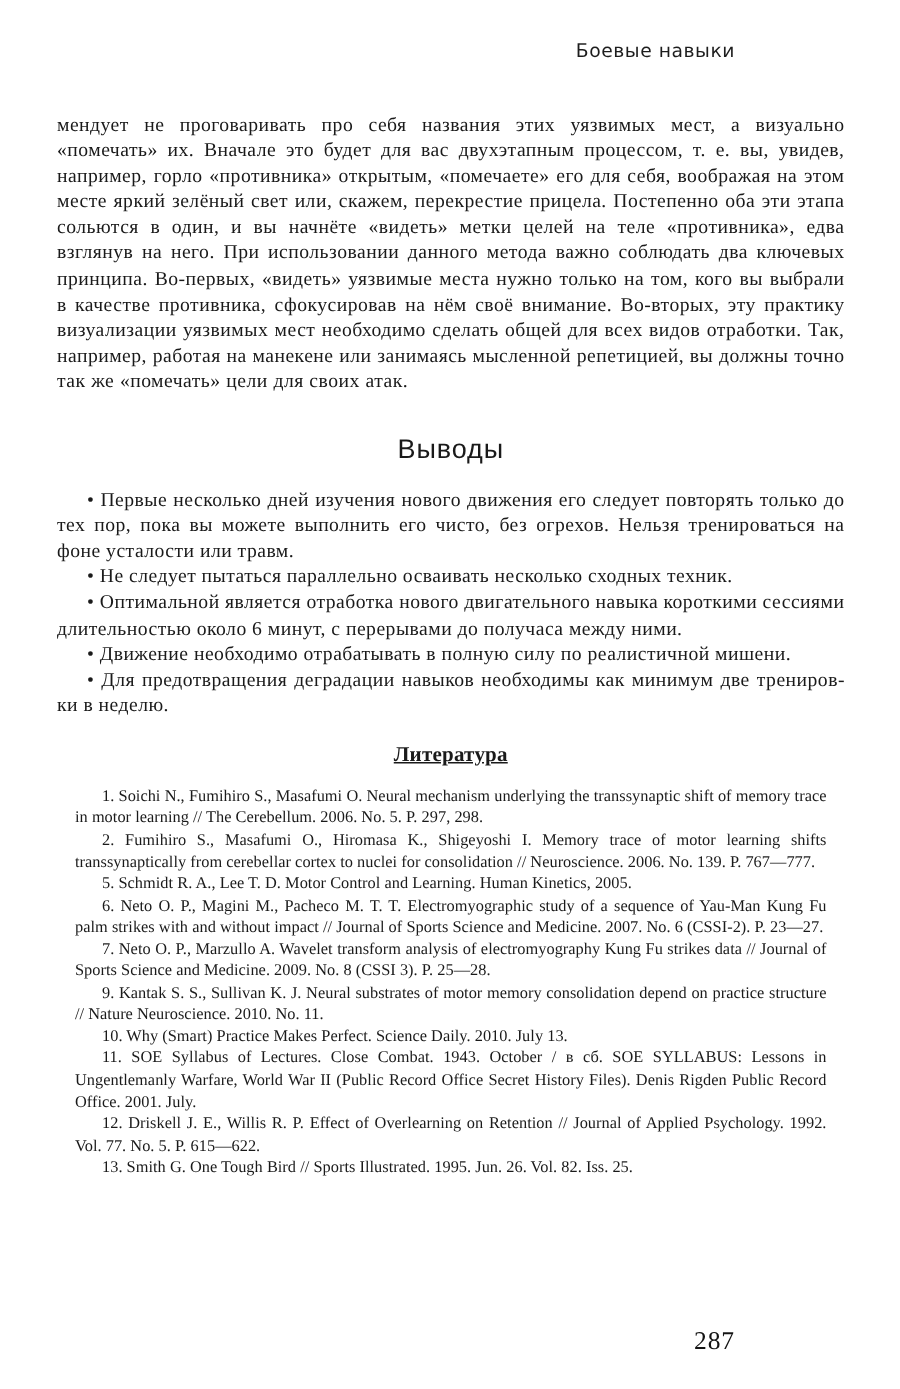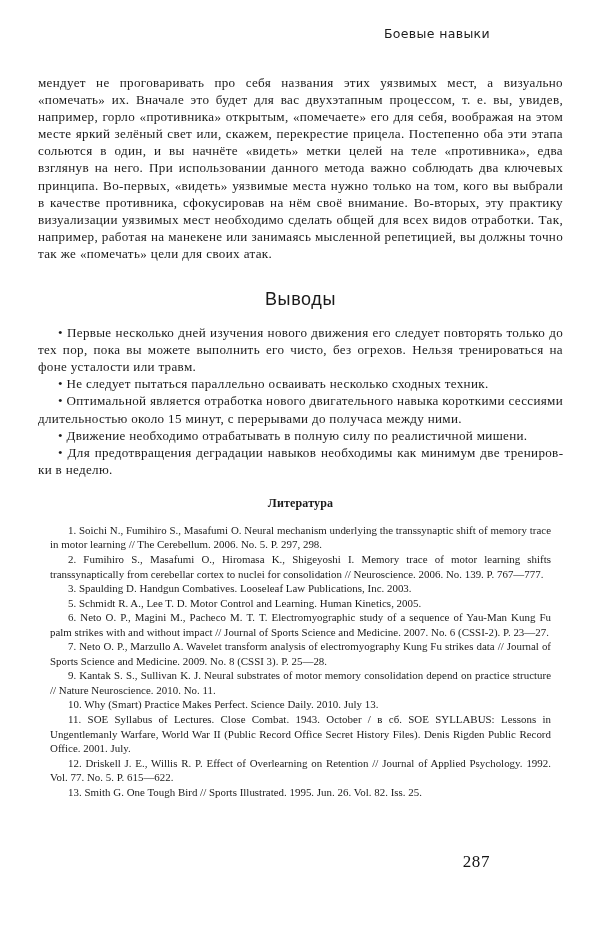--- a/index.html
+++ b/index.html
@@ -81,46 +81,47 @@
     margin: 0;
     text-indent: 20px;
   }
   .bullets li .bul {
     letter-spacing: 0.32px;
   }
 
   
   .biblio-title {
     text-align: center;
-    font-size: 12px;
+    font-size: 14px;
     font-weight: bold;
     letter-spacing: 0.15px;
     margin: 18px 0 4px 0;
     font-family: "Liberation Serif", "DejaVu Serif", serif;
+    text-decoration: underline;
   }
   .refs {
     margin: 12px;
     padding: 0;
     list-style: none;
   }
   .refs li {
     font-size: 10.9px;
     line-height: 14.55px;
     text-align: justify;
     text-align-last: left;
     text-indent: 18px;
     letter-spacing: 0.02px;
     margin: 0;
   }
 
   
   .folio {
     position: absolute;
     right: 38px;
-    bottom: 54px;
+    bottom: 22px;
     font-size: 17px;
     letter-spacing: 0.6px;
     color: #141414;
   }
 </style>
 </head>
 <body>
 
 <div class="page">
 
@@ -128,31 +129,30 @@
 
   <div class="content">
 
     <p class="body-par">мендует не проговаривать про себя названия этих уязвимых мест, а визуально «помечать» их. Вначале это будет для вас двухэтапным процессом, т. е. вы, уви­дев, например, горло «противника» открытым, «помечаете» его для себя, воо­бражая на этом месте яркий зелёный свет или, скажем, перекрестие прицела. Постепенно оба эти этапа сольются в один, и вы начнёте «видеть» метки целей на теле «противника», едва взглянув на него. При использовании данного ме­тода важно соблюдать два ключевых принципа. Во-первых, «видеть» уязвимые места нужно только на том, кого вы выбрали в качестве противника, сфоку­сировав на нём своё внимание. Во-вторых, эту практику визуализации уязви­мых мест необходимо сделать общей для всех видов отработки. Так, например, работая на манекене или занимаясь мысленной репетицией, вы должны точно так же «помечать» цели для своих атак.</p>
 
     <h2 class="section-title">Выводы</h2>
 
     <ul class="bullets">
       <li><span class="bul">•</span> <span>Первые несколько дней изучения нового движения его следует повторять только до тех пор, пока вы можете выполнить его чисто, без огрехов. Нельзя тренироваться на фоне усталости или травм.</span></li>
       <li><span class="bul">•</span> <span>Не следует пытаться параллельно осваивать несколько сходных техник.</span></li>
-      <li><span class="bul">•</span> <span>Оптимальной является отработка нового двигательного навыка короткими сессия­ми длительностью около 15 минут, с перерывами до получаса между ними.</span></li>
+      <li><span class="bul">•</span> <span>Оптимальной является отработка нового двигательного навыка короткими сессия­ми длительностью около 6 минут, с перерывами до получаса между ними.</span></li>
       <li><span class="bul">•</span> <span>Движение необходимо отрабатывать в полную силу по реалистичной мишени.</span></li>
       <li><span class="bul">•</span> <span>Для предотвращения деградации навыков необходимы как минимум две трениров­ки в неделю.</span></li>
     </ul>
 
     <h3 class="biblio-title">Литература</h3>
 
     <ul class="refs">
       <li>1. Soichi N., Fumihiro S., Masafumi O. Neural mechanism underlying the transsynaptic shift of memory trace in motor learning // The Cerebellum. 2006. No. 5. P. 297, 298.</li>
       <li>2. Fumihiro S., Masafumi O., Hiromasa K., Shigeyoshi I. Memory trace of motor learning shifts transsynaptically from cerebellar cortex to nuclei for consolidation // Neuroscience. 2006. No. 139. P. 767—777.</li>
-      <li>3. Spaulding D. Handgun Combatives. Looseleaf Law Publications, Inc. 2003.</li>
       <li>5. Schmidt R. A., Lee T. D. Motor Control and Learning. Human Kinetics, 2005.</li>
       <li>6. Neto O. P., Magini M., Pacheco M. T. T. Electromyographic study of a sequence of Yau-Man Kung Fu palm strikes with and without impact // Journal of Sports Science and Medicine. 2007. No. 6 (CSSI-2). P. 23—27.</li>
       <li>7. Neto O. P., Marzullo A. Wavelet transform analysis of electromyography Kung Fu strikes data // Journal of Sports Science and Medicine. 2009. No. 8 (CSSI 3). P. 25—28.</li>
       <li>9. Kantak S. S., Sullivan K. J. Neural substrates of motor memory consolidation depend on practice structure // Nature Neuroscience. 2010. No. 11.</li>
       <li>10. Why (Smart) Practice Makes Perfect. Science Daily. 2010. July 13.</li>
       <li>11. SOE Syllabus of Lectures. Close Combat. 1943. October / в сб. SOE SYLLABUS: Lessons in Ungentlemanly Warfare, World War II (Public Record Office Secret History Files). Denis Rigden Public Record Office. 2001. July.</li>
       <li>12. Driskell J. E., Willis R. P. Effect of Overlearning on Retention // Journal of Applied Psychology. 1992. Vol. 77. No. 5. P. 615—622.</li>
       <li>13. Smith G. One Tough Bird // Sports Illustrated. 1995. Jun. 26. Vol. 82. Iss. 25.</li>
     </ul>
 

